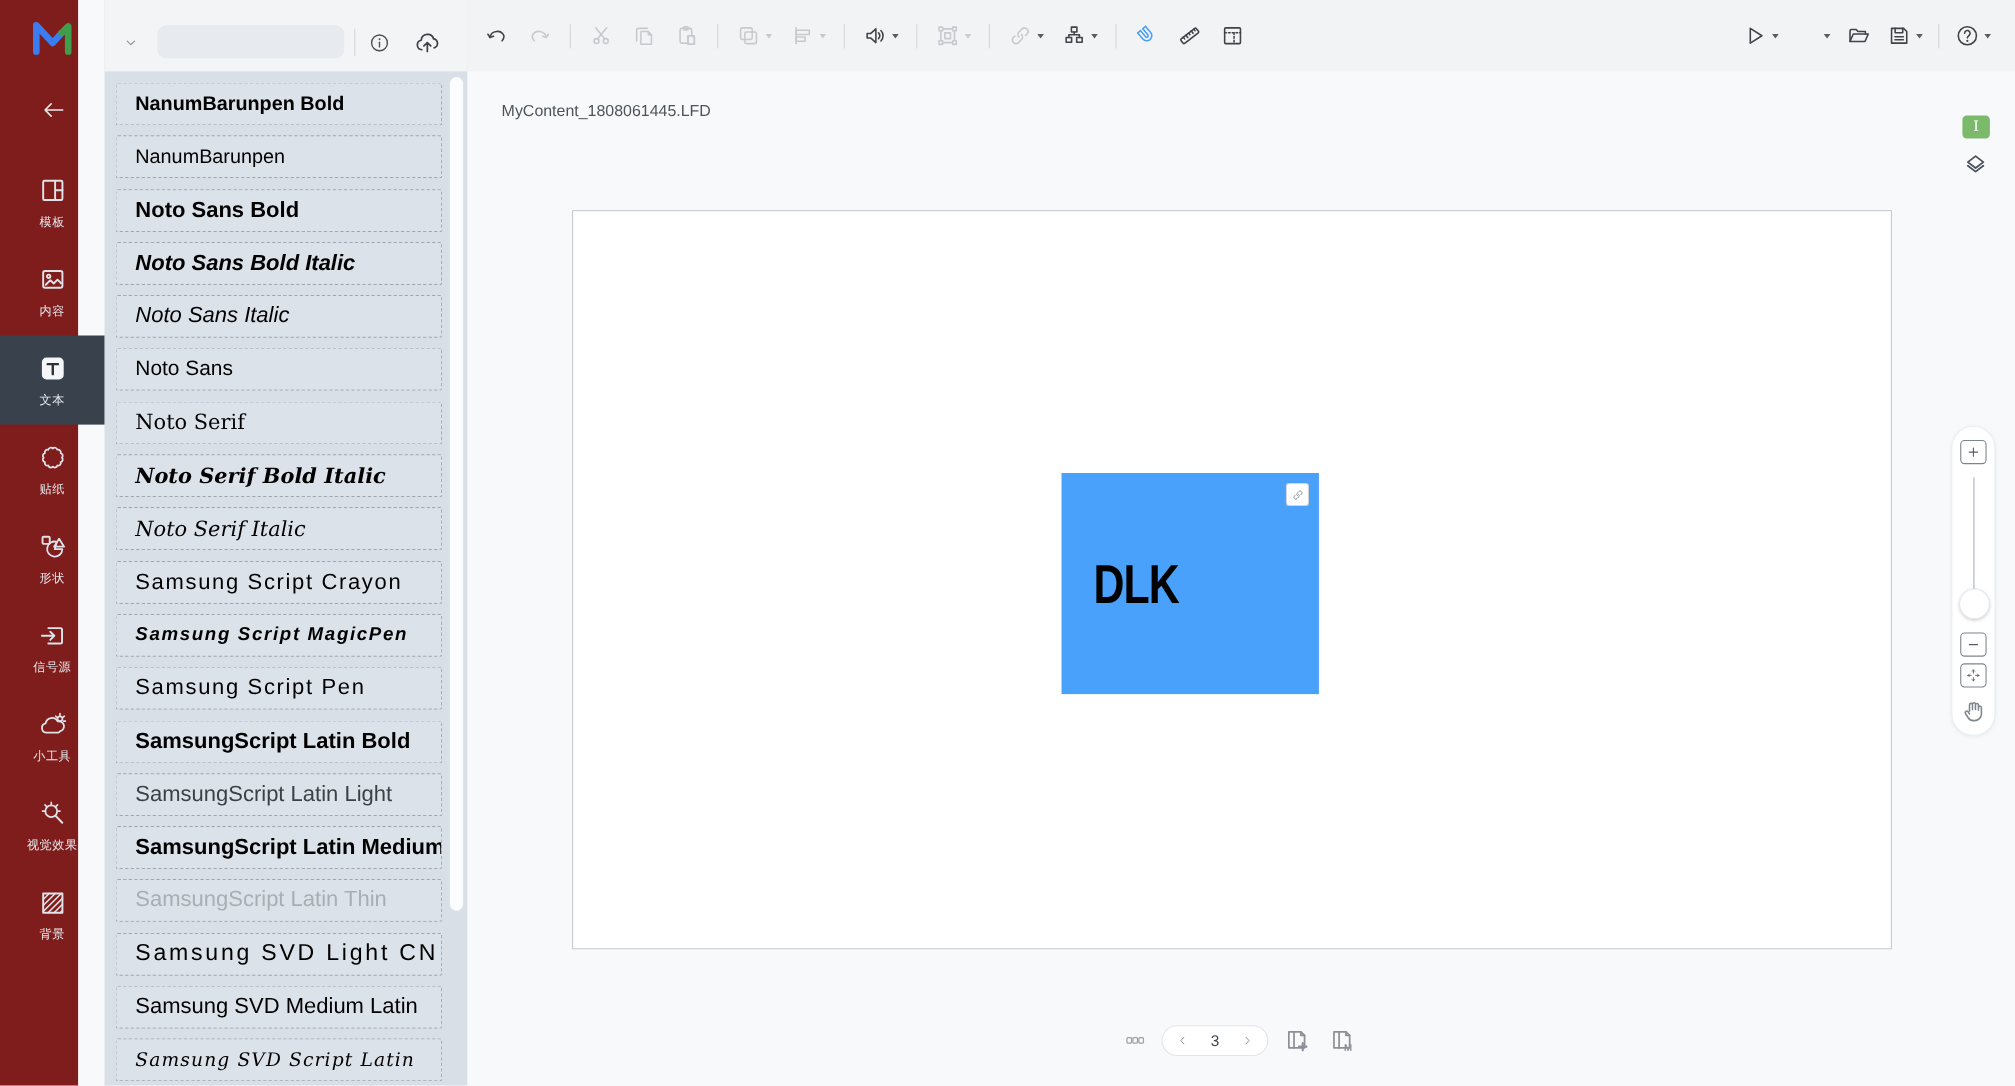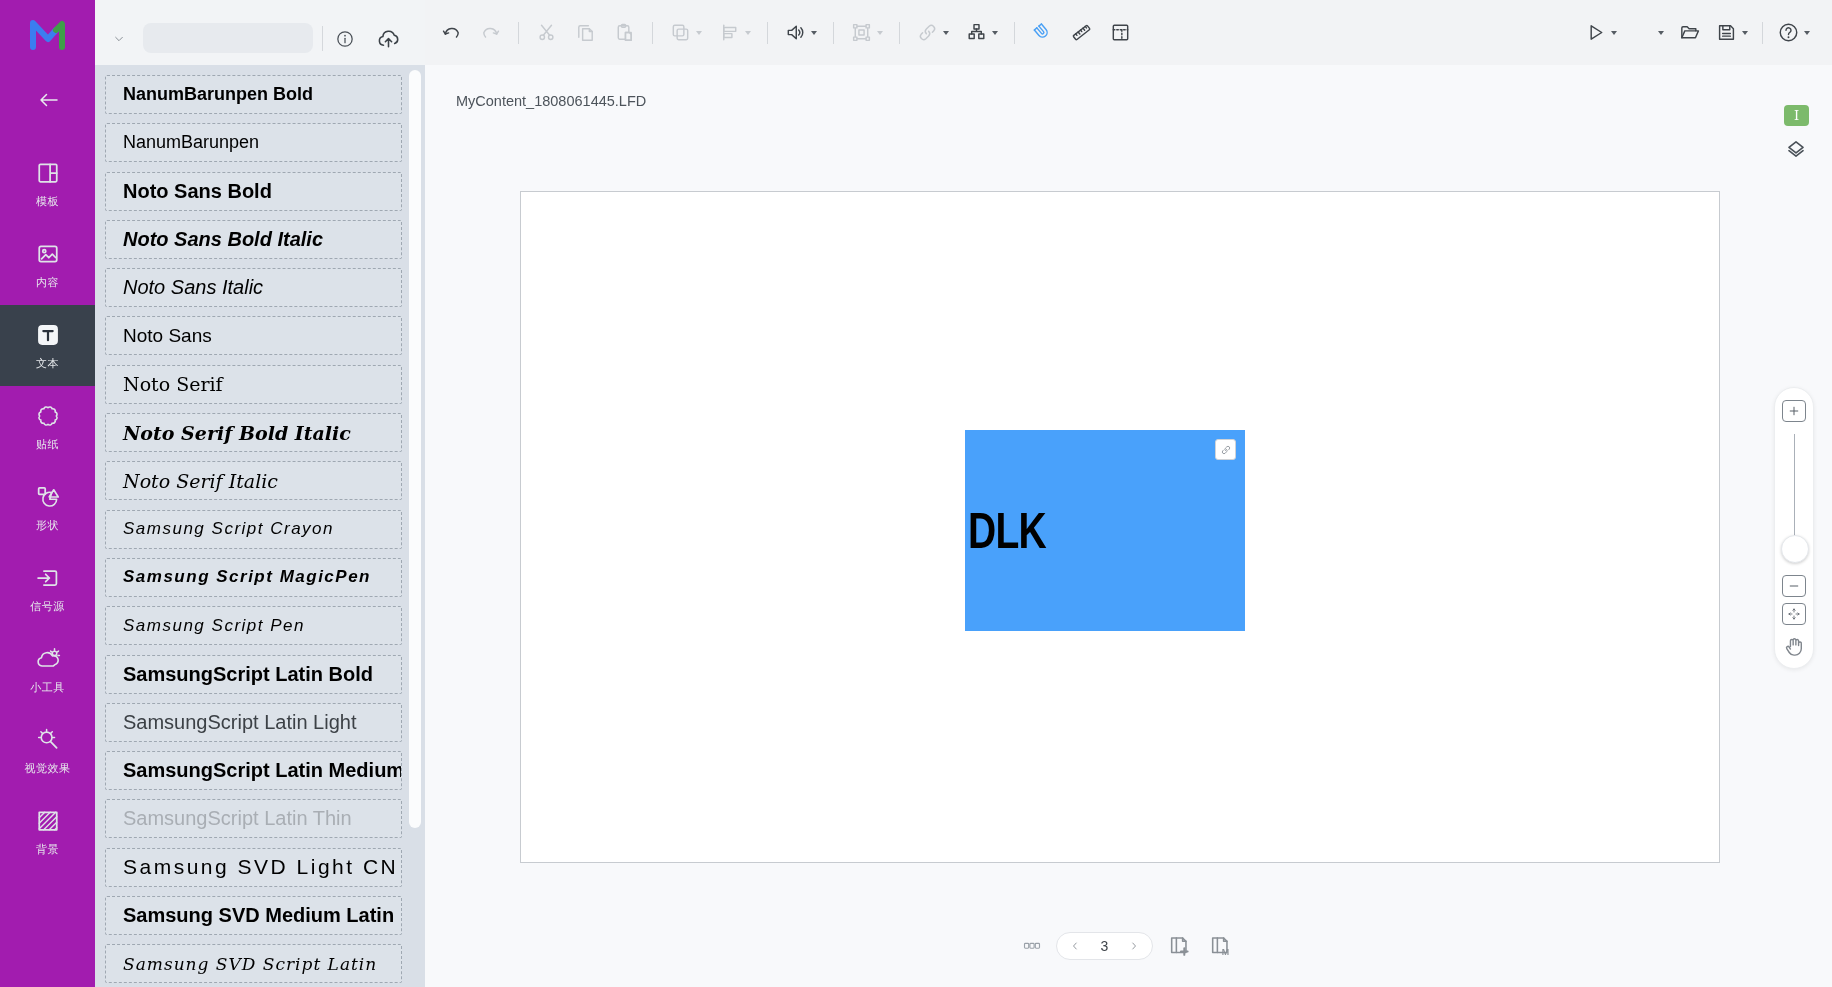--- a/index.html
+++ b/index.html
@@ -1,19 +1,19 @@
 <!DOCTYPE html>
 <html><head>
 <meta charset="utf-8">
 <style>
   html,body{margin:0;padding:0;}
   body{width:1832px;height:987px;overflow:hidden;font-family:"Liberation Sans",sans-serif;background:#f8f9fb;position:relative;}
   svg{display:block;}
   
-  #sidebar{position:absolute;left:0;top:0;width:95px;height:987px;background:#a21caf;z-index:5;}
+  #sidebar{position:absolute;left:0;top:0;width:71px;height:987px;background:#7f1d1d;z-index:5;}
   #logo{position:absolute;left:25px;top:14px;width:46px;height:40px;cursor:pointer;}
   #back-btn{position:absolute;left:31px;top:88px;width:34px;height:24px;color:#e8ebee;cursor:pointer;}
   #side-items{position:absolute;left:0;top:143px;width:95px;}
   .side-item{width:95px;height:81px;display:flex;flex-direction:column;align-items:center;justify-content:center;gap:7px;color:#dfe3e8;cursor:pointer;}
   .side-item.selected{background:#39414c;}
   .side-item .sicon{width:28px;height:28px;}
   .side-item .slabel{font-size:11px;color:#e6e9ec;letter-spacing:.5px;}
   
   #panel{position:absolute;left:95px;top:0;width:330px;height:987px;background:#d9dfe7;}
   #panel-header{position:absolute;left:0;top:0;width:330px;height:65px;background:#f2f4f6;display:flex;align-items:center;}
@@ -28,46 +28,46 @@
   .font-item{box-sizing:border-box;width:297px;height:39px;margin-bottom:9.3px;background:#dce2e9;border:1px dashed #9fa8b2;border-radius:2px;display:flex;align-items:center;padding-left:17px;color:#000000;cursor:pointer;white-space:nowrap;overflow:hidden;}
   .f-nanum-bold{font-weight:700;font-size:18px;}
   .f-nanum{font-weight:400;font-size:18px;text-align:right;}
   .f-sans-bold{font-weight:700;font-size:20px;}
   .f-sans-bold-italic{font-weight:700;font-style:italic;font-size:20px;}
   .f-sans-italic{font-style:italic;font-size:20px;}
   .f-sans{font-size:19px;}
   .f-serif{font-family:"DejaVu Serif",serif;font-size:19px;}
   .f-serif-bold-italic{font-family:"DejaVu Serif",serif;font-weight:700;font-style:italic;font-size:19px;}
   .f-serif-italic{font-family:"DejaVu Serif",serif;font-style:italic;font-size:19px;}
-  .f-script{font-style:italic;font-size:17px;letter-spacing:1.5px;}
+  .f-script{font-size:20px;letter-spacing:1.5px;}
   .f-script-bold{font-style:italic;font-weight:700;font-size:17px;letter-spacing:1.5px;}
   .f-latin-bold{font-weight:700;font-size:20px;}
   .f-latin-light{font-weight:300;font-size:20px;color:#3c4146;}
   .f-latin-medium{font-weight:600;font-size:20px;}
   .f-latin-thin{font-weight:200;font-size:20px;color:#a9aeb4;}
   .f-svd-light{font-weight:300;font-size:21px;letter-spacing:2.5px;}
-  .f-svd-medium{font-weight:700;font-size:20px;}
+  .f-svd-medium{font-weight:400;font-size:20px;}
   .f-svd-script{font-family:"DejaVu Serif",serif;font-style:italic;font-size:17px;letter-spacing:1px;}
   #panel-scroll{position:absolute;left:314px;top:70px;width:12px;height:758px;background:#fbfcfd;border-radius:6px;cursor:pointer;}
   
   #topbar{position:absolute;left:425px;top:0;right:0;height:65px;background:#f2f3f5;}
   #toolbar-left{position:absolute;left:15px;top:0;height:65px;display:flex;align-items:center;gap:16px;}
   #toolbar-right{position:absolute;right:22px;top:0;height:65px;display:flex;align-items:center;gap:14px;}
   .tbtn{display:flex;align-items:center;border:none;background:transparent;padding:0;color:#3f444a;cursor:pointer;}
   .tbtn svg{width:23px;height:23px;}
   .tbtn.dim{color:#c6cacf;cursor:default;}
   .tbtn.accent{color:#4aa0f5;}
   .caret{width:0;height:0;border-left:3.5px solid transparent;border-right:3.5px solid transparent;border-top:4.5px solid #565c63;margin-left:4px;}
   .caret.dimc{border-top-color:#c6cacf;}
   .tsep{width:1px;height:22px;background:#d4d7db;}
   
   #canvas-area{position:absolute;left:425px;top:65px;right:0;bottom:0;background:#f8f9fb;}
   #file-name{position:absolute;left:31px;top:28px;font-size:14.5px;color:#4d545b;}
   #page{position:absolute;left:95px;top:126px;width:1200px;height:672px;background:#ffffff;border:1px solid #c7cbd0;box-sizing:border-box;}
-  #text-el{position:absolute;left:444px;top:238px;width:280px;height:201px;display:flex;align-items:center;cursor:move;}
+  #text-el{position:absolute;left:444px;top:238px;width:208px;height:201px;display:flex;align-items:center;cursor:move;padding-left:26px;}
   #dlk{font-weight:700;font-size:50px;color:#000;margin-left:3px;transform:scaleX(.78);transform-origin:left center;letter-spacing:-1px;}
   #chip{position:absolute;right:9px;top:9px;width:19px;height:19px;background:#fff;border:1px solid #d0d3d7;border-radius:3px;display:flex;align-items:center;justify-content:center;color:#7a8088;cursor:pointer;}
   #chip svg{width:12px;height:12px;}
   
   #layer-badge{position:absolute;left:1359px;top:40px;width:25px;height:21px;background:#7cba6b;border-radius:4px;color:#fff;font-family:"DejaVu Serif",serif;font-size:13px;display:flex;align-items:center;justify-content:center;}
   #layers-btn{position:absolute;left:1358px;top:71px;width:26px;height:26px;color:#4a5158;cursor:pointer;}
   #zoom-panel{position:absolute;left:1349px;top:322px;width:40px;height:282px;background:#fff;border:1px solid #eceef0;border-radius:20px;box-shadow:0 1px 4px rgba(0,0,0,.07);box-sizing:border-box;}
   .zbtn{position:absolute;left:7px;width:24px;height:22px;border:1px solid #7d858d;border-radius:4px;color:#565d66;display:flex;align-items:center;justify-content:center;cursor:pointer;box-sizing:border-box;background:#fff;}
   .zbtn svg{width:14px;height:14px;}
   #zoom-in{top:12px;} #zoom-out{top:187px;} #fit-btn{top:215px;}

